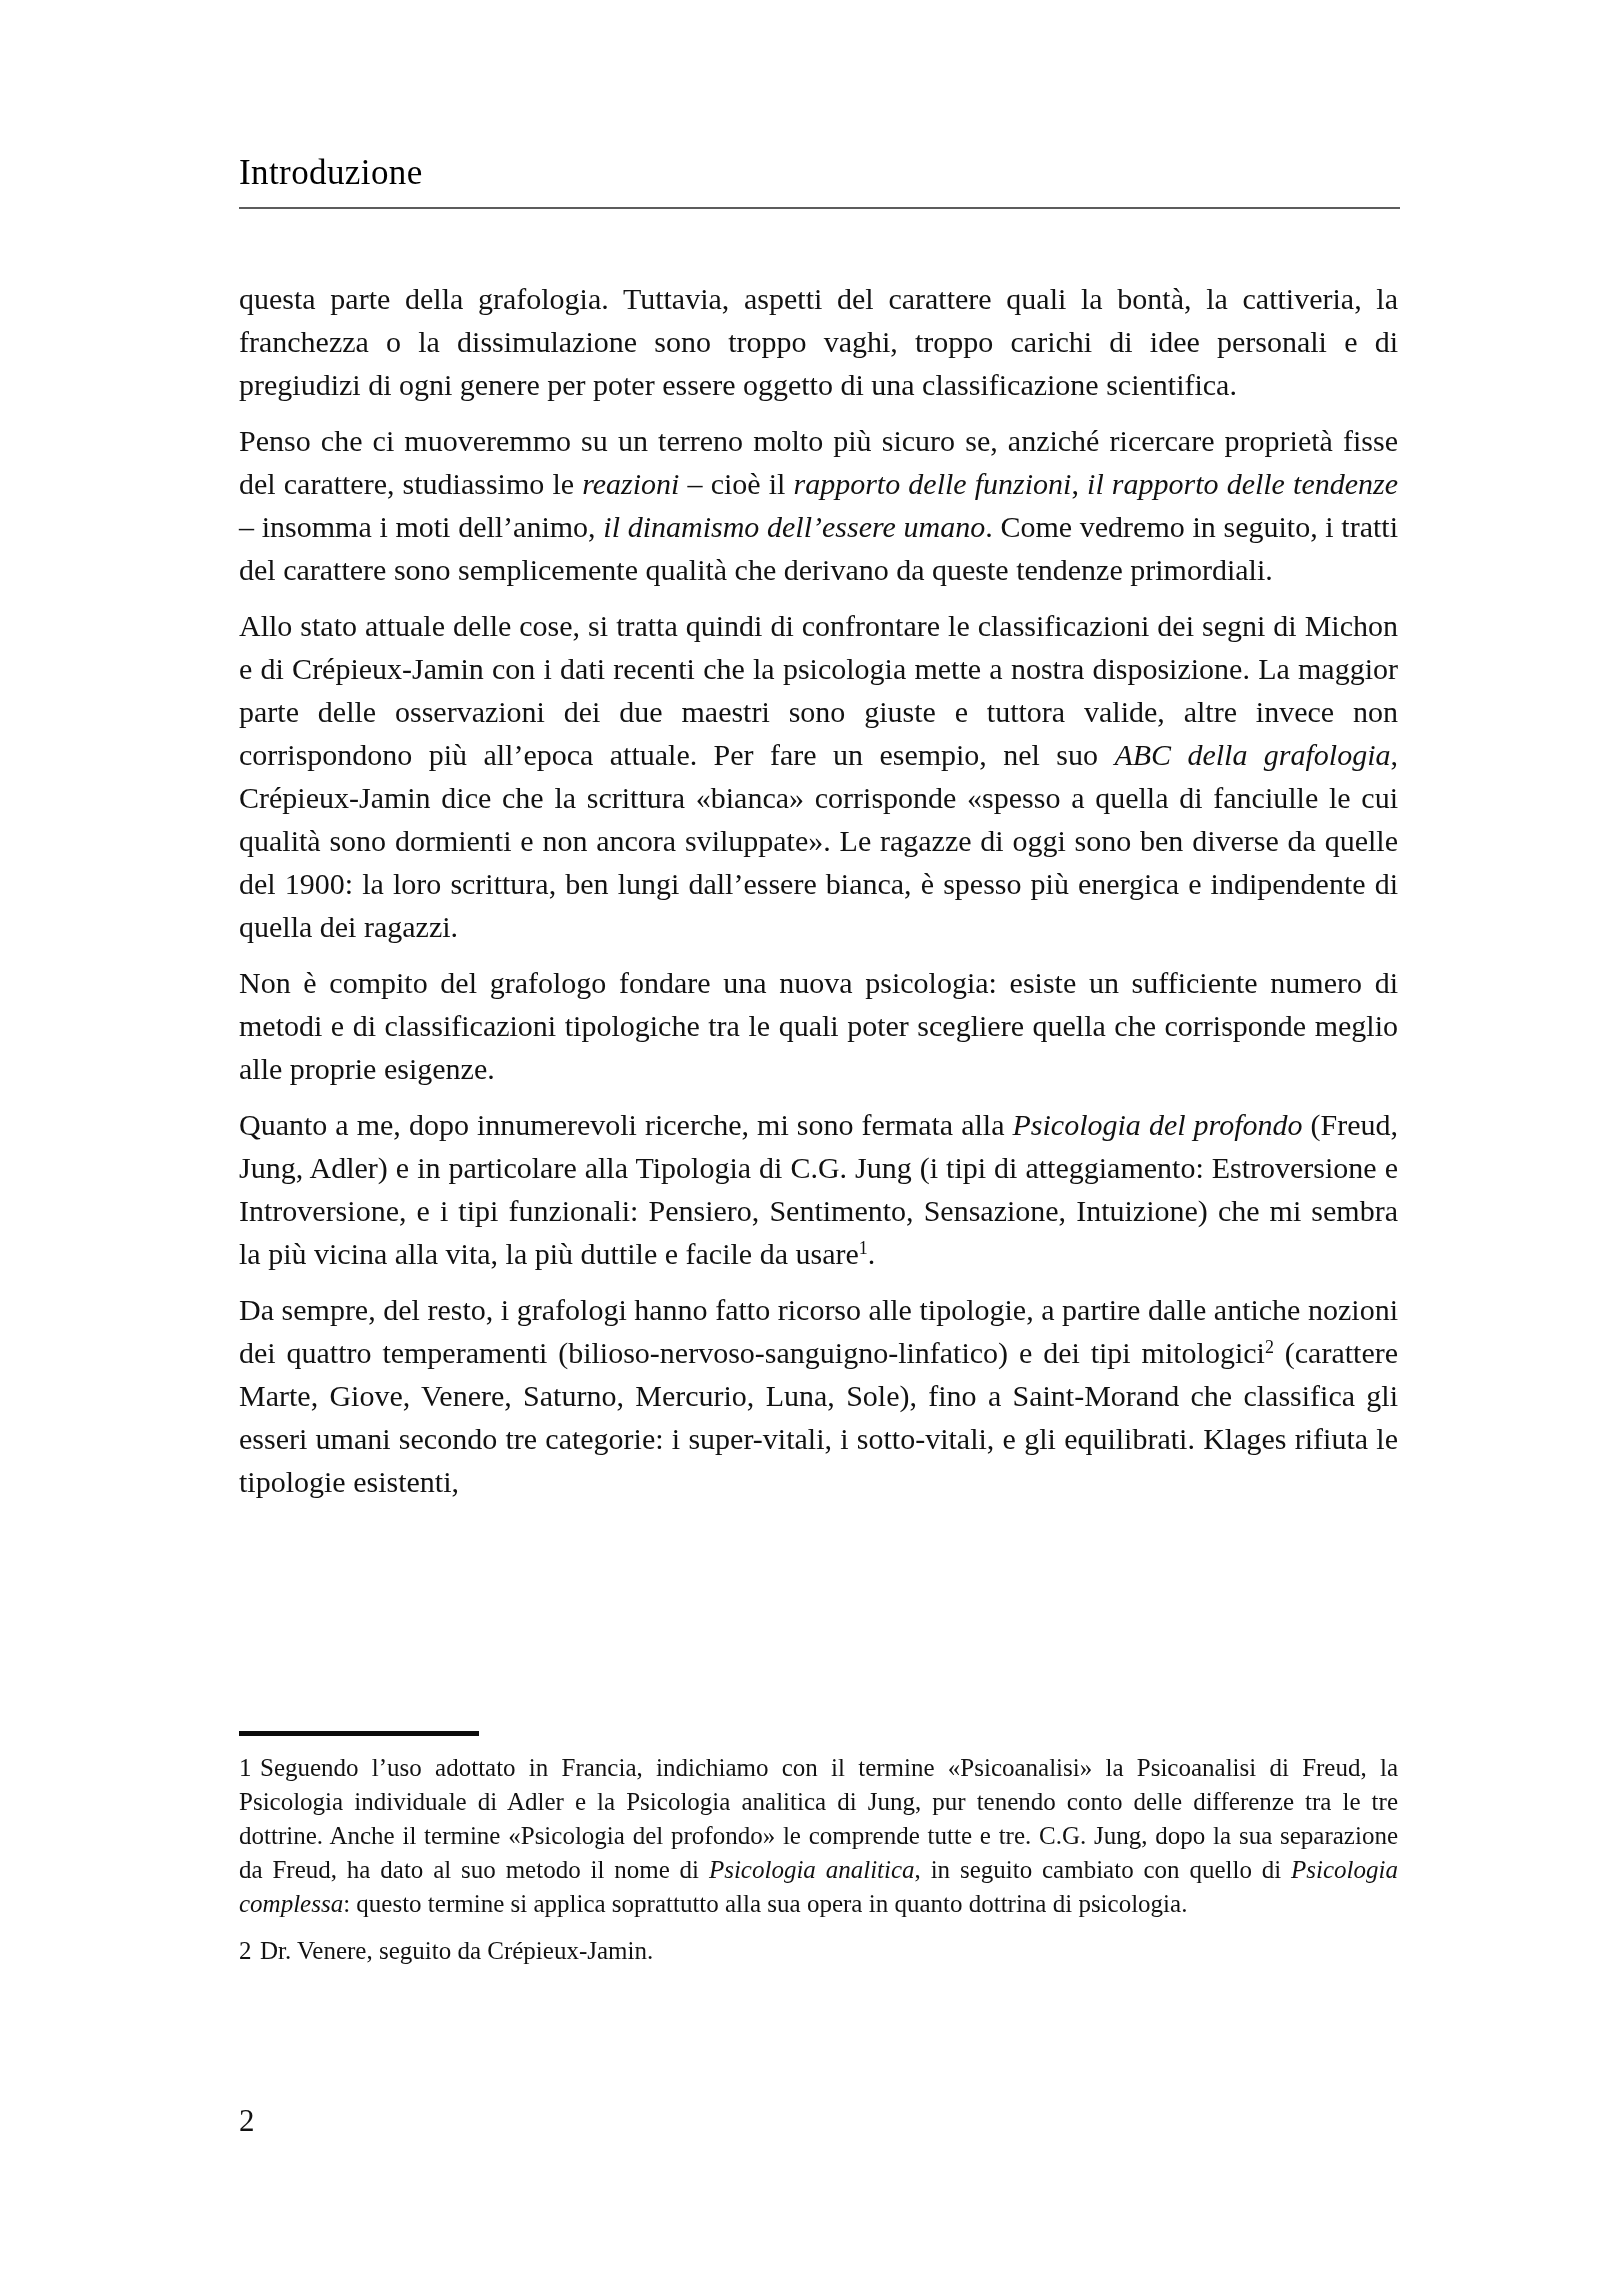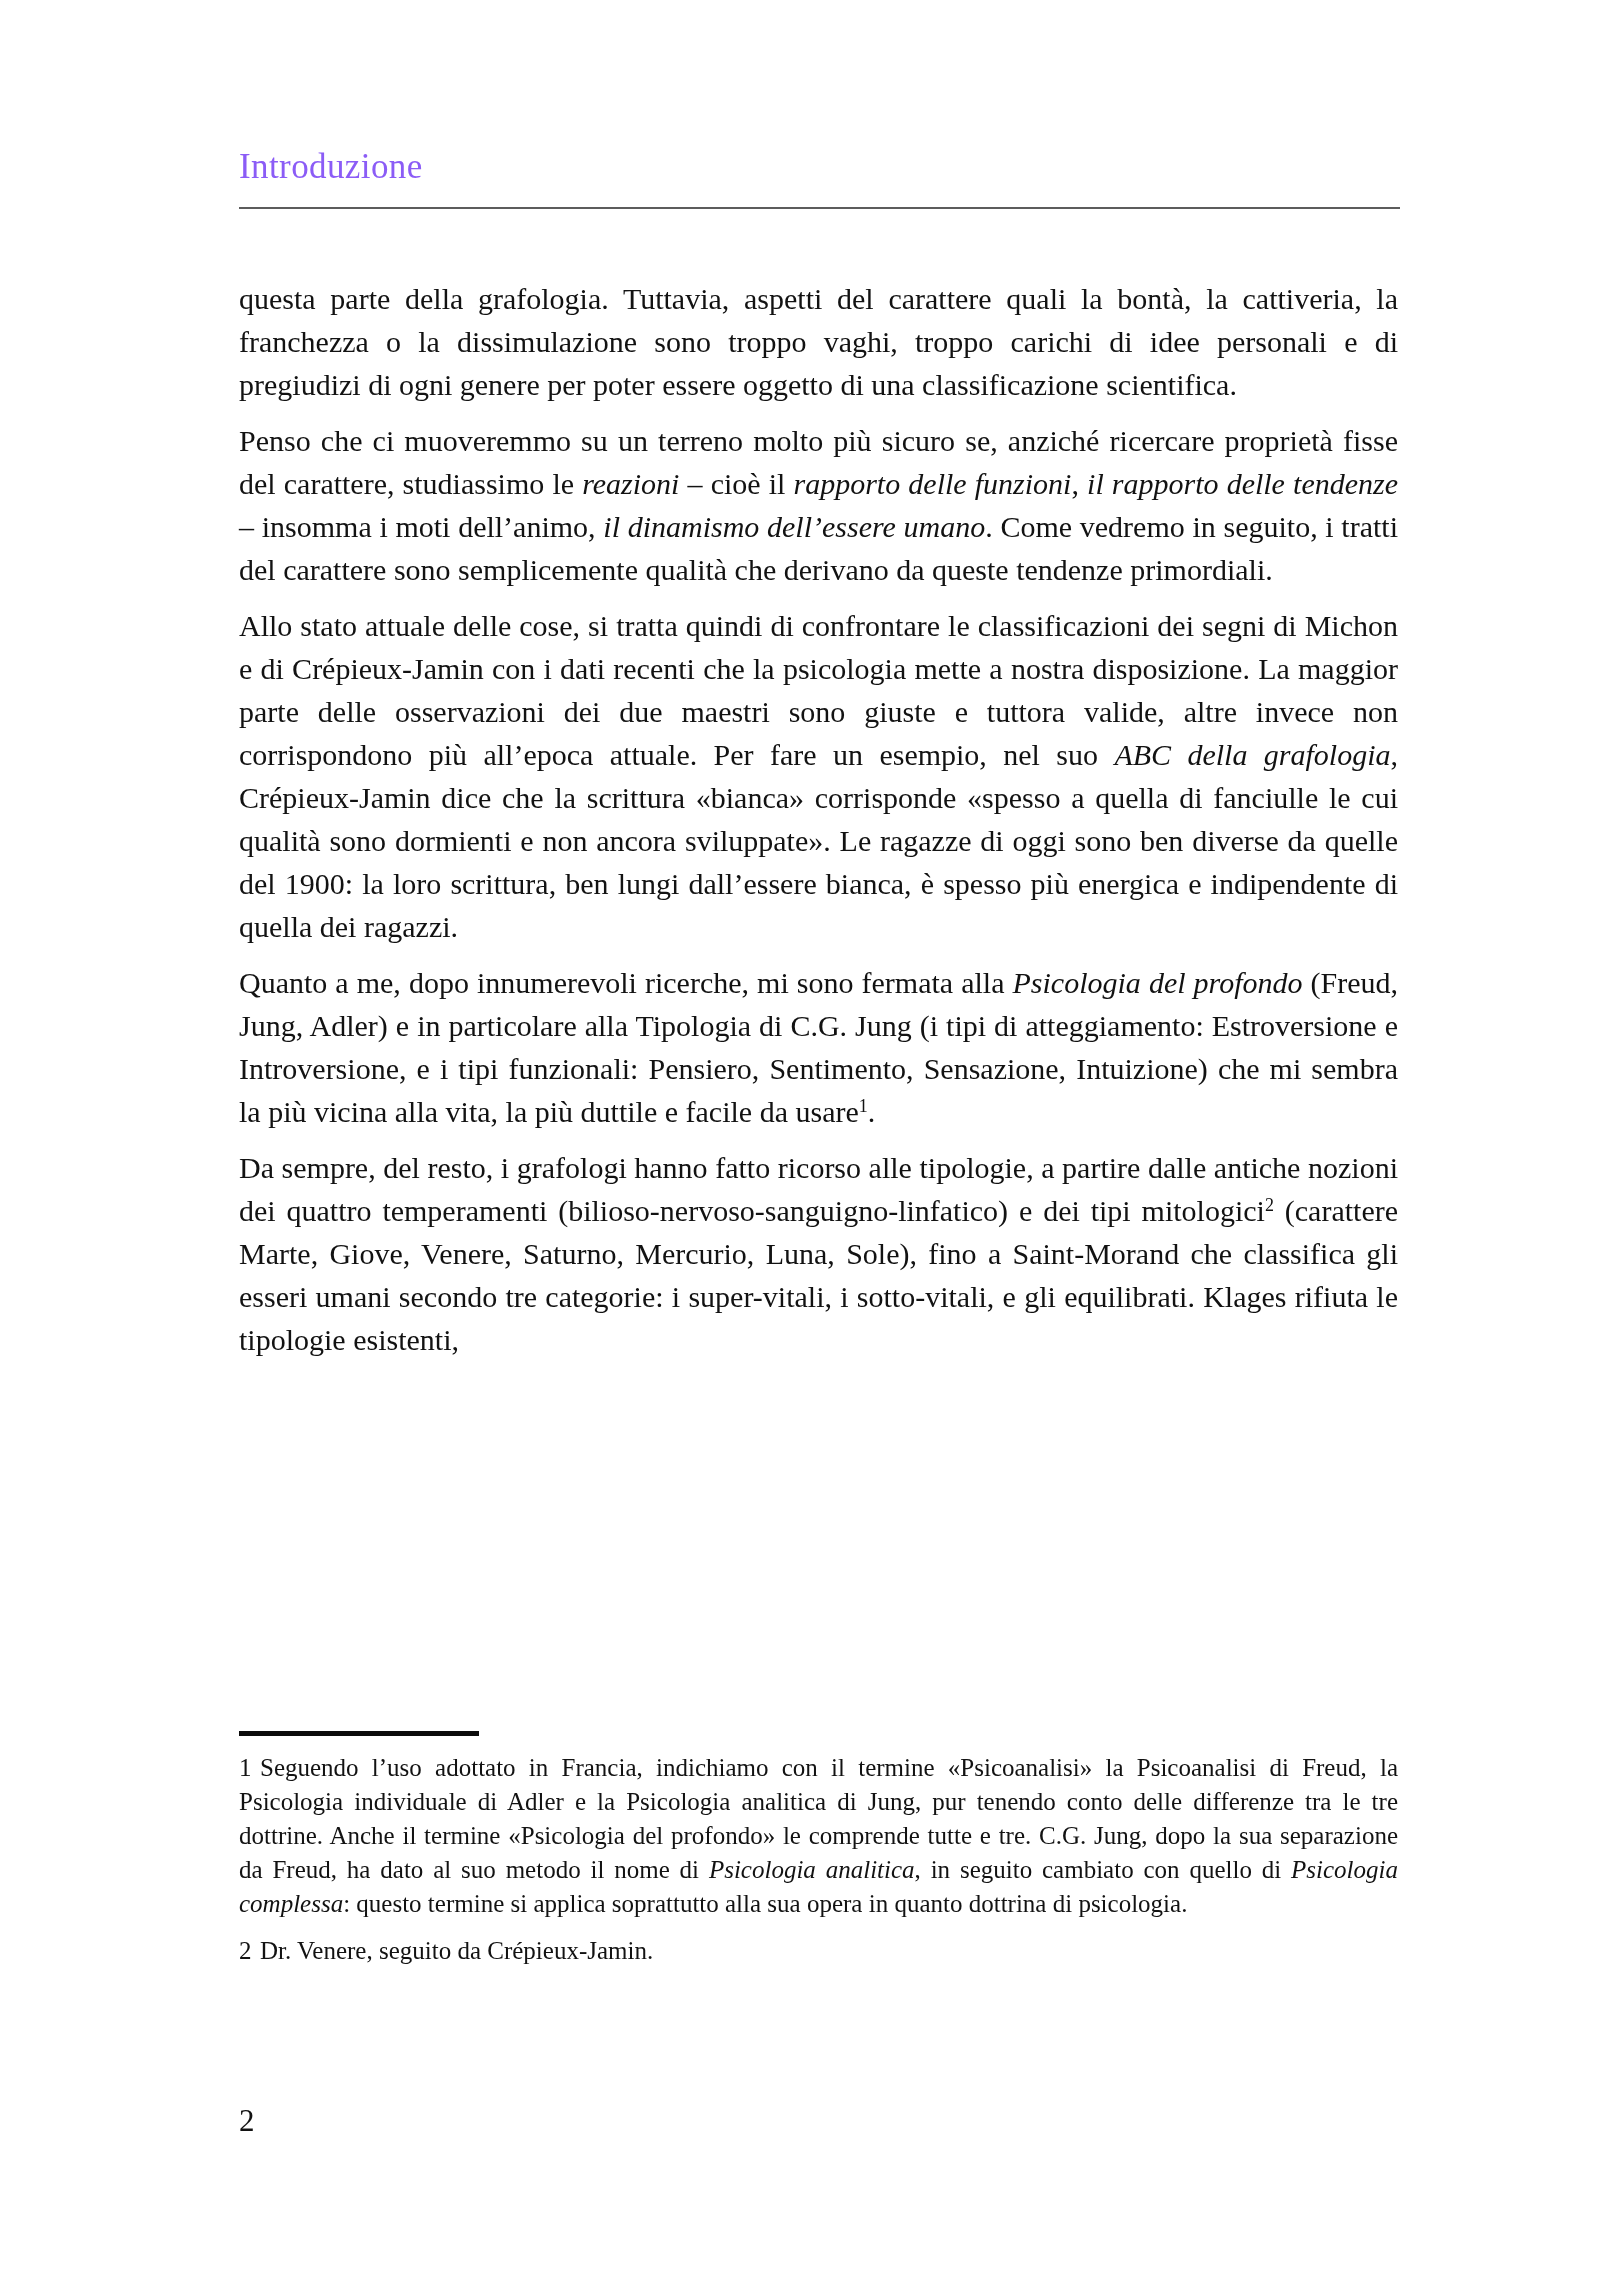--- a/index.html
+++ b/index.html
@@ -11,24 +11,24 @@
     color:#121212;
     -webkit-font-smoothing:antialiased;
   }
   .page {
     position:absolute; inset:0;
     background:#ffffff;
     overflow:hidden;
   }
   .header-title {
     position:absolute;
-    left:239px; top:146px;
+    left:239px; top:152px;
     font-size:35px;
     line-height:1.2;
-    color:#8b5cf6;
+    color:#000000;
     letter-spacing:0.4px;
   }
   .header-rule {
     position:absolute;
     left:239px; top:207px;
     width:1161px; height:1.6px;
     background:#5c5c5c;
   }
   .body-text {
     position:absolute;
@@ -84,20 +84,21 @@
 <div class="page">
 
   <div class="header-title">Introduzione</div>
 
   <div class="header-rule"></div>
 
   <div class="body-text">
       <p class="para"><span>questa parte della grafologia. Tuttavia, aspetti del carattere quali la bontà, la cattiveria, la franchezza o la dissimulazione sono troppo vaghi, troppo carichi di idee personali e di pregiudizi di ogni genere per poter essere oggetto di una classificazione scientifica.</span></p>
       <p class="para"><span>Penso che ci muoveremmo su un terreno molto più sicuro se, anziché ricercare proprietà fisse del carattere, studiassimo le </span><em>reazioni</em><span> – cioè il </span><em>rapporto delle funzioni</em><span>, </span><em>il rapporto delle tendenze</em><span> – insomma i moti dell’animo, </span><em>il dinamismo dell’essere umano</em><span>. Come vedremo in seguito, i tratti del carattere sono semplicemente qualità che derivano da queste tendenze primordiali.</span></p>
       <p class="para"><span>Allo stato attuale delle cose, si tratta quindi di confrontare le classificazioni dei segni di Michon e di Crépieux-Jamin con i dati recenti che la psicologia mette a nostra disposizione. La maggior parte delle osservazioni dei due maestri sono giuste e tuttora valide, altre invece non corrispondono più all’epoca attuale. Per fare un esempio, nel suo </span><em>ABC della grafologia</em><span>, Crépieux-Jamin dice che la scrittura «bianca» corrisponde «spesso a quella di fanciulle le cui qualità sono dormienti e non ancora sviluppate». Le ragazze di oggi sono ben diverse da quelle del 1900: la loro scrittura, ben lungi dall’essere bianca, è spesso più energica e indipendente di quella dei ragazzi.</span></p>
+      <p class="para"><span>Non è compito del grafologo fondare una nuova psicologia: esiste un sufficiente numero di metodi e di classificazioni tipologiche tra le quali poter scegliere quella che corrisponde meglio alle proprie esigenze.</span></p>
       <p class="para"><span>Quanto a me, dopo innumerevoli ricerche, mi sono fermata alla </span><em>Psicologia del profondo</em><span> (Freud, Jung, Adler) e in particolare alla Tipologia di C.G. Jung (i tipi di atteggiamento: Estroversione e Introversione, e i tipi funzionali: Pensiero, Sentimento, Sensazione, Intuizione) che mi sembra la più vicina alla vita, la più duttile e facile da usare</span><sup>1</sup><span>.</span></p>
       <p class="para"><span>Da sempre, del resto, i grafologi hanno fatto ricorso alle tipologie, a partire dalle antiche nozioni dei quattro temperamenti (bilioso-nervoso-sanguigno-linfatico) e dei tipi mitologici</span><sup>2</sup><span> (carattere Marte, Giove, Venere, Saturno, Mercurio, Luna, Sole), fino a Saint-Morand che classifica gli esseri umani secondo tre categorie: i super-vitali, i sotto-vitali, e gli equilibrati. Klages rifiuta le tipologie esistenti,</span></p>
     </div>
 
   <div class="fn-rule"></div>
 
   <div class="footnotes">
       <p class="footnote"><span class="fn-marker">1</span><span>Seguendo l’uso adottato in Francia, indichiamo con il termine «Psicoanalisi» la Psicoanalisi di Freud, la Psicologia individuale di Adler e la Psicologia analitica di Jung, pur tenendo conto delle differenze tra le tre dottrine. Anche il termine «Psicologia del profondo» le comprende tutte e tre. C.G. Jung, dopo la sua separazione da Freud, ha dato al suo metodo il nome di </span><em>Psicologia analitica</em><span>, in seguito cambiato con quello di </span><em>Psicologia complessa</em><span>: questo termine si applica soprattutto alla sua opera in quanto dottrina di psicologia.</span></p>
       <p class="footnote"><span class="fn-marker">2</span><span>Dr. Venere, seguito da Crépieux-Jamin.</span></p>
     </div>

